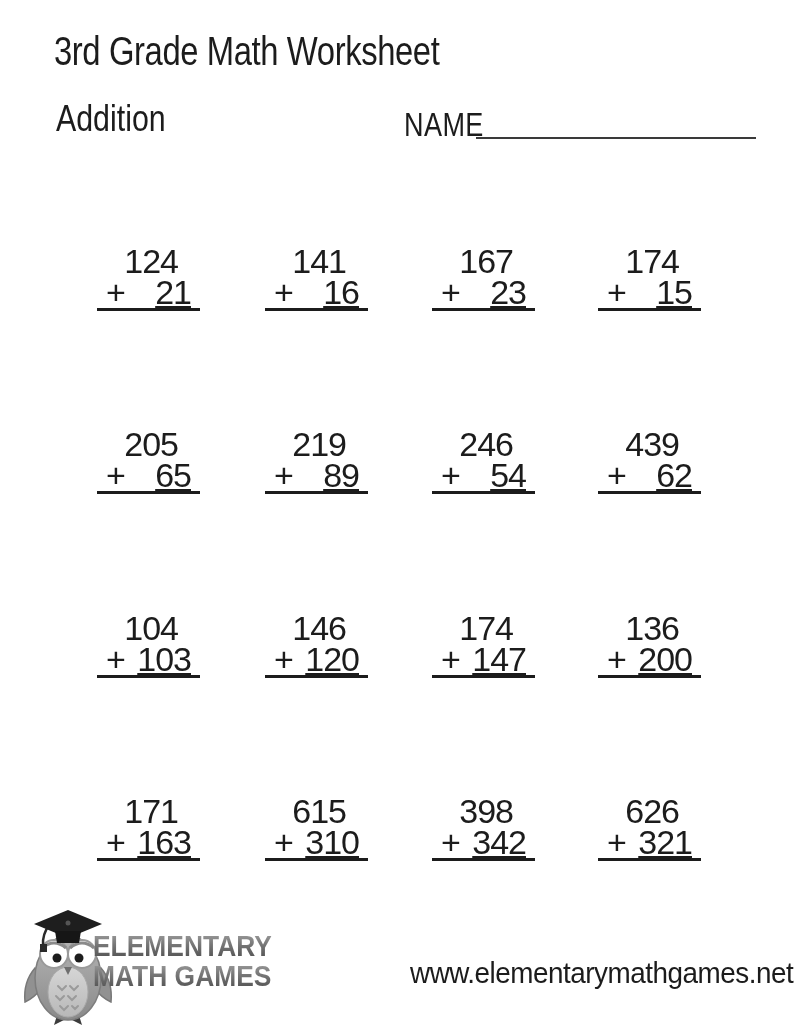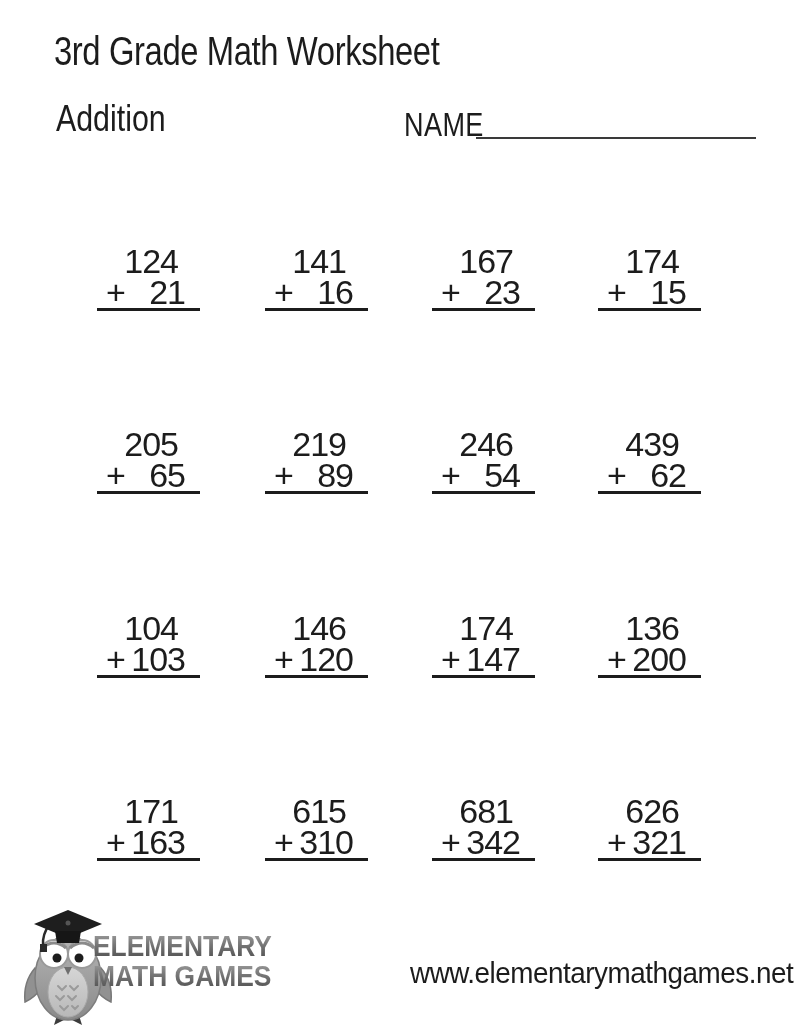--- a/index.html
+++ b/index.html
@@ -29,21 +29,21 @@
   }
   
   .problems{position:absolute;left:97px;top:237px;width:605px;height:625px;}
   .prob{
     position:absolute;width:103px;height:71px;
     border-bottom:3px solid #1c1c1c;
     font-size:34px;letter-spacing:-1px;
   }
   .prob .top{position:absolute;top:-5px;right:22px;line-height:1;margin-top:12px;}
   .prob .plus{position:absolute;left:9px;bottom:-1px;line-height:1;}
-  .prob .bot{position:absolute;right:15px;bottom:-1px;line-height:1;}
+  .prob .bot{position:absolute;right:9px;bottom:-1px;line-height:1;text-decoration:underline;}
   .c0{left:0px}.c1{left:168px}.c2{left:335px}.c3{left:501px}
   .r0{top:0px}.r1{top:183px}.r2{top:367px}.r3{top:550px}
   
   .owl{position:absolute;left:22px;top:908px;}
   .logo-text{
     position:absolute;left:93px;top:931px;
     font-weight:bold;font-size:30px;line-height:30px;white-space:nowrap;
     transform:scaleX(0.88);transform-origin:left top;
     color:#6e6e6e;
   }
@@ -136,21 +136,21 @@
       <span class="top">171</span>
       <span class="plus">+</span>
       <span class="bot">163</span>
     </div>
   <div class="prob c1 r3">
       <span class="top">615</span>
       <span class="plus">+</span>
       <span class="bot">310</span>
     </div>
   <div class="prob c2 r3">
-      <span class="top">681</span>
+      <span class="top">398</span>
       <span class="plus">+</span>
       <span class="bot">342</span>
     </div>
   <div class="prob c3 r3">
       <span class="top">626</span>
       <span class="plus">+</span>
       <span class="bot">321</span>
     </div>
 </div>
 

